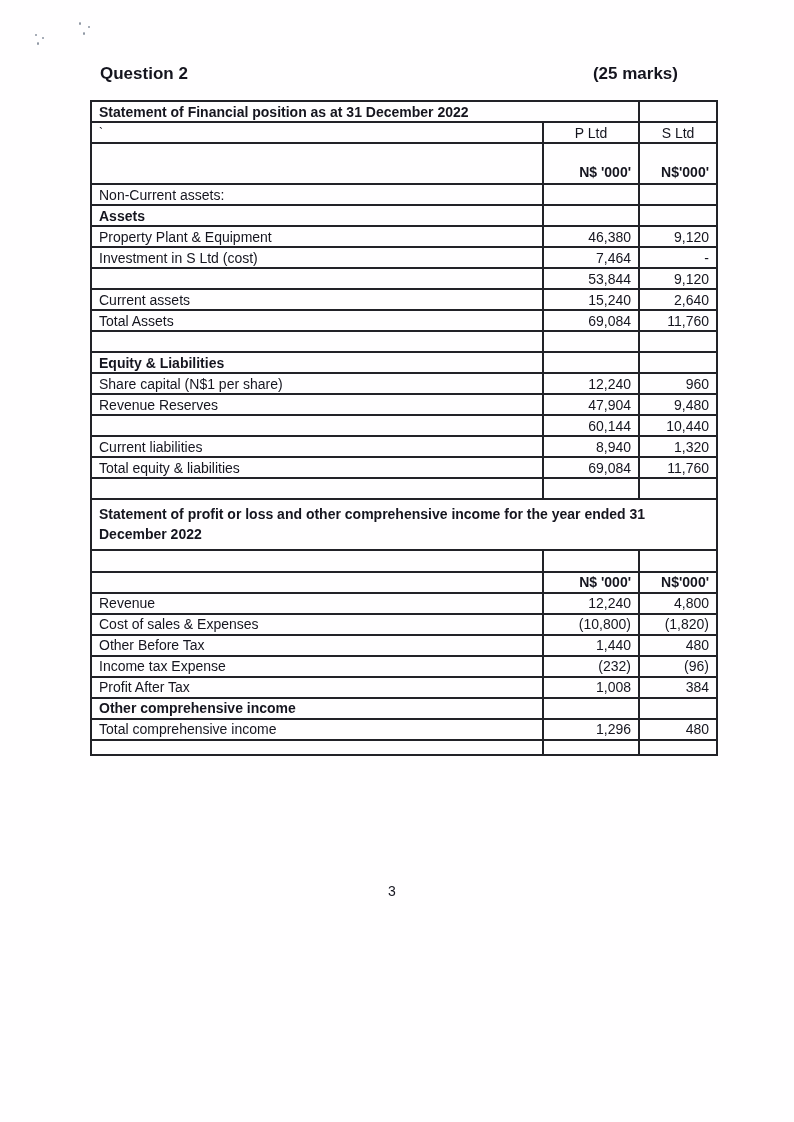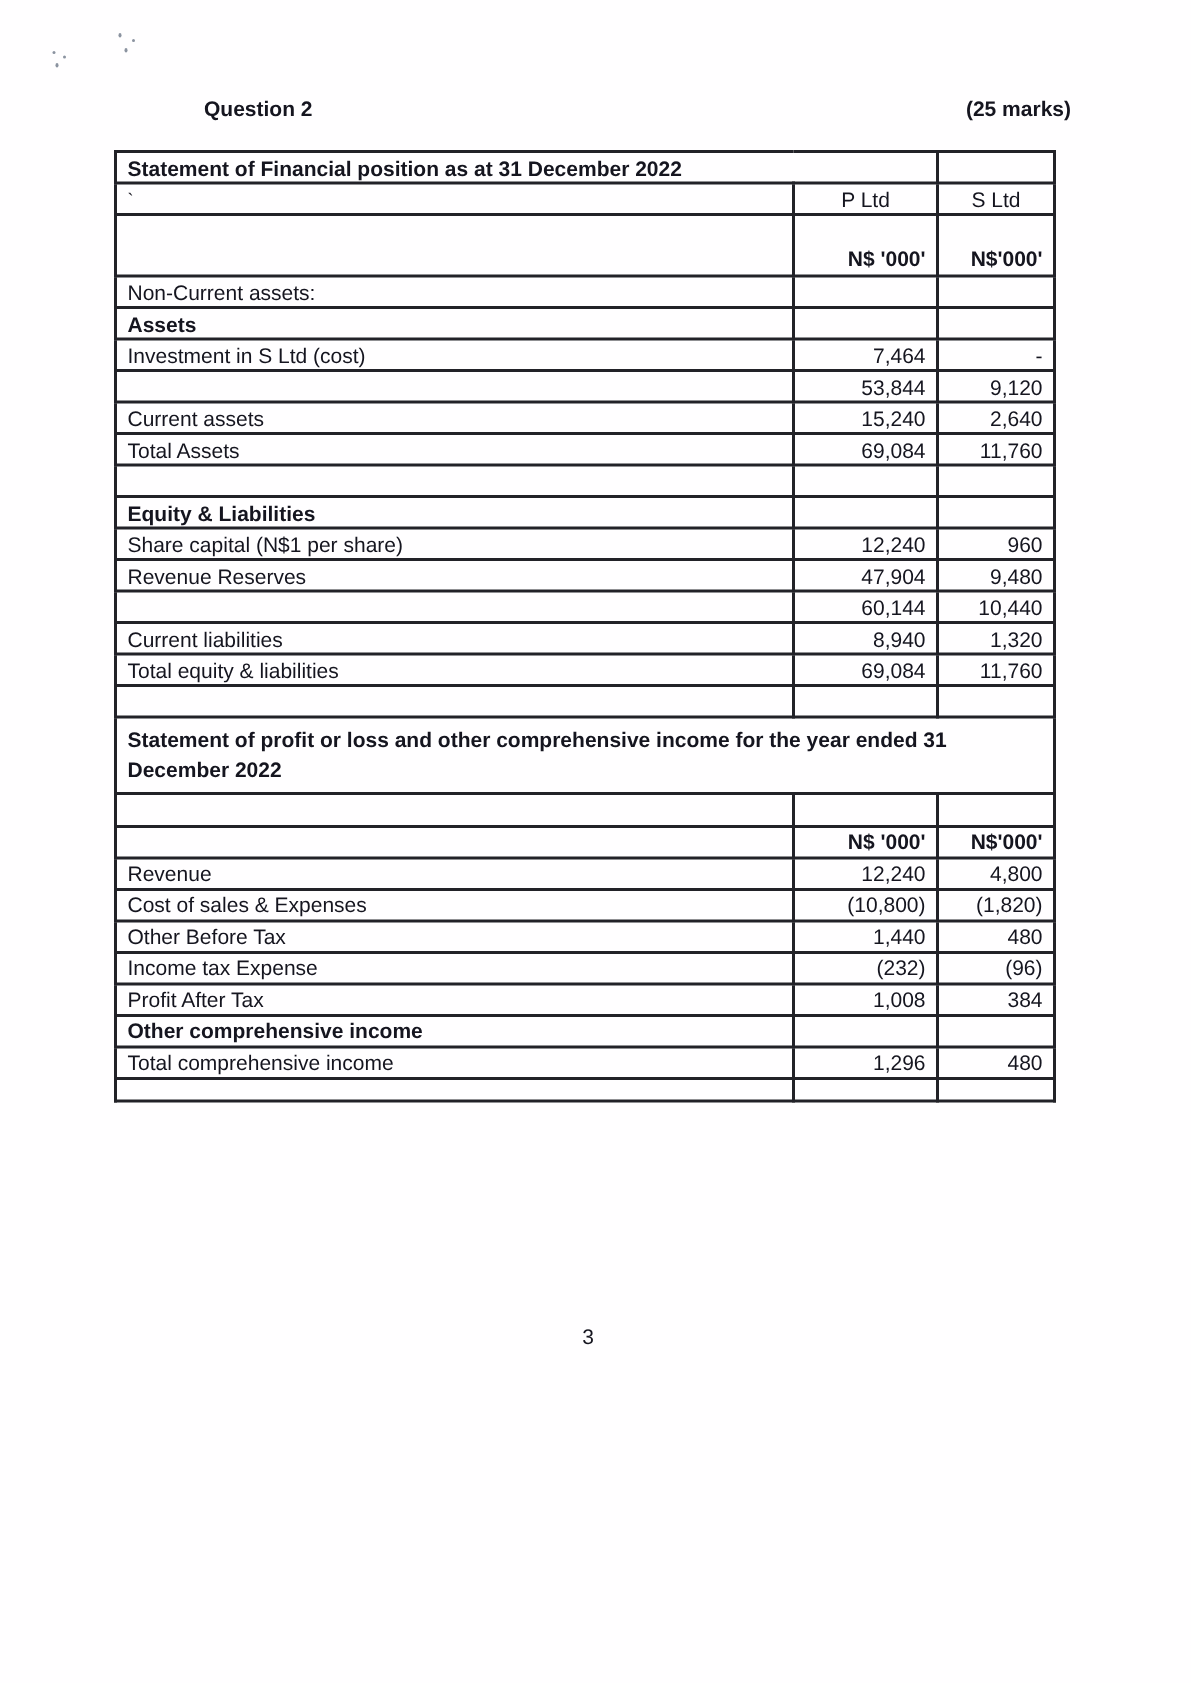--- a/index.html
+++ b/index.html
@@ -3,24 +3,24 @@
 <meta charset="utf-8">
 <style>
   html,body { margin:0; padding:0; background:#ffffff; }
   .page {
     position:relative; width:794px; height:1122px; background:#fffeff;
     font-family:"Liberation Sans", sans-serif; color:#15151f; overflow:hidden;
   }
   .question-line {
     position:absolute; left:100px; top:64px; width:578px;
     display:flex; justify-content:space-between; align-items:flex-start;
-    font-size:14px; font-weight:700;margin-left:36px;
+    font-size:17px; font-weight:700;
   }
   table.fin {
-    position:absolute; left:76px; top:100px; width:626px;
+    position:absolute; left:90px; top:100px; width:626px;
     border-collapse:collapse; table-layout:fixed; font-size:14px; color:#15151f;
   }
   table.fin td {
     border:2px solid #222228; padding:0 7px; height:19px;
     white-space:nowrap; overflow:hidden; vertical-align:middle;
   }
   .b { font-weight:700; }
   .num { text-align:right; }
   .ch { text-align:center; font-weight:400; }
   tr.units td { height:36px; vertical-align:bottom; font-weight:700; text-align:right; padding-bottom:3px; }
@@ -77,20 +77,25 @@
         <td>Non-Current assets:</td>
         <td class="num"></td>
         <td class="num"></td>
       </tr>
       <tr>
         <td class="b">Assets</td>
         <td class="num"></td>
         <td class="num"></td>
       </tr>
       <tr>
+        <td>Property Plant &amp; Equipment</td>
+        <td class="num">46,380</td>
+        <td class="num">9,120</td>
+      </tr>
+      <tr>
         <td>Investment in S Ltd (cost)</td>
         <td class="num">7,464</td>
         <td class="num">-</td>
       </tr>
       <tr>
         <td></td>
         <td class="num">53,844</td>
         <td class="num">9,120</td>
       </tr>
       <tr>

